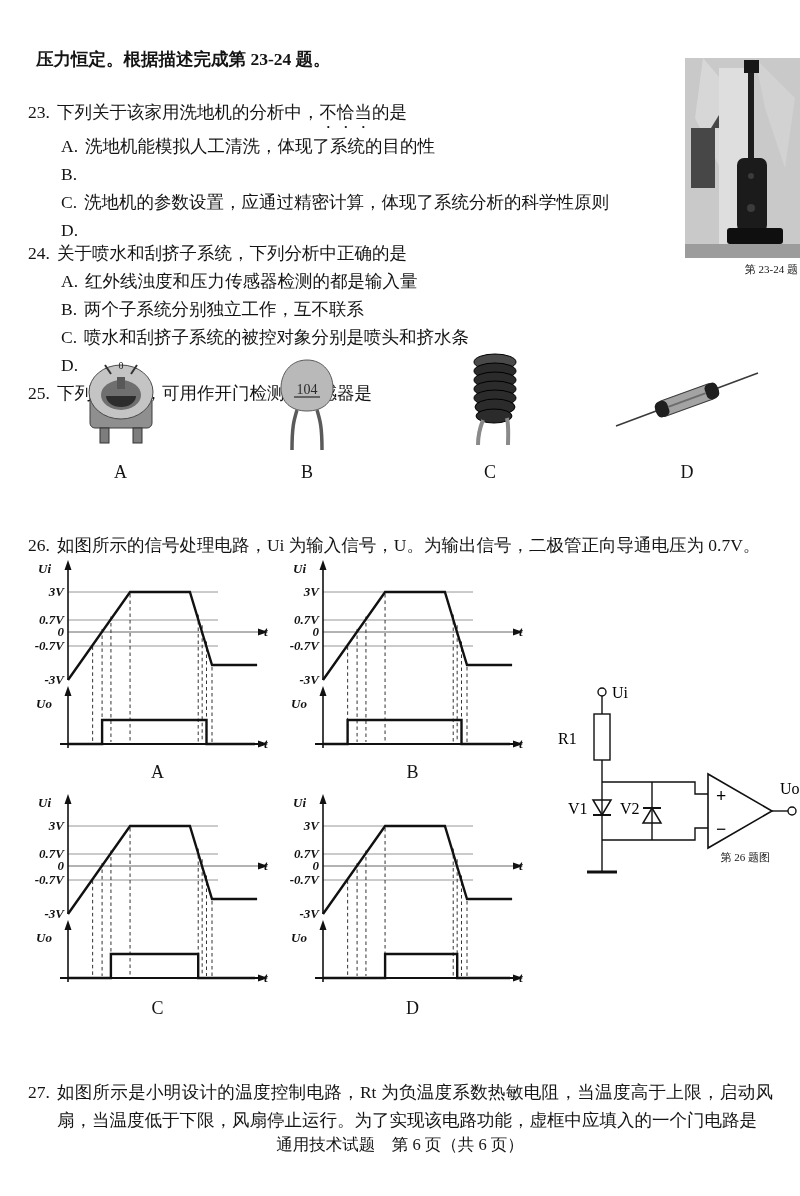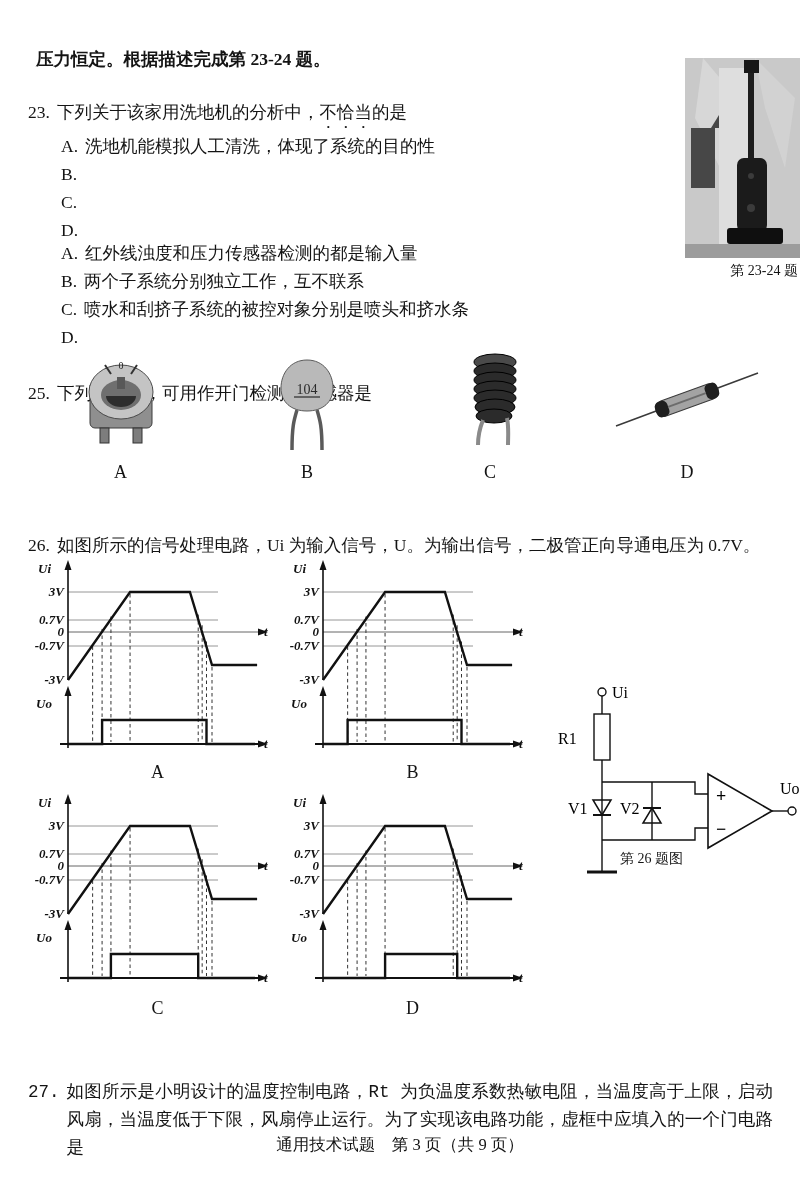--- a/index.html
+++ b/index.html
@@ -6,21 +6,21 @@
   body{width:800px;height:1196px;position:relative;overflow:hidden;
        font-family:"Liberation Serif","DejaVu Serif",serif;color:#141414;}
   .abs{position:absolute;}
   .qblock{position:absolute;left:28px;font-size:17.5px;line-height:28px;margin-top:42px;}
   .qrow{display:flex;gap:7px;}
   .qnum{flex:0 0 auto;}
   .qtext{flex:1 1 auto;}
   .opt{display:flex;gap:7px;padding-left:33px;}
   .emph{-webkit-text-emphasis:filled dot;-webkit-text-emphasis-position:under left;
         text-emphasis:filled dot;text-emphasis-position:under left;}
-  .figcap{font-size:14px;}
+  .figcap{font-size:11px;}
   .complabel{position:absolute;text-align:center;font-size:18px;}
   .wavelabel{position:absolute;text-align:center;font-size:18px;}
   .footer{position:absolute;left:0;right:0;top:1134px;text-align:center;font-size:16.5px;}
   .intro{position:absolute;left:36px;top:26px;font-size:17.5px;font-weight:600;margin-top:21px;}
   svg{display:block;}
 </style>
 </head>
 <body>
 
 <div class="intro">压力恒定。根据描述完成第 23-24 题。</div>
@@ -32,20 +32,21 @@
   </div>
   <div class="opt">
       <span>A.</span>
       <span>洗地机能模拟人工清洗，体现了系统的目的性</span>
     </div>
   <div class="opt">
       <span>B.</span>
     </div>
   <div class="opt">
       <span>C.</span>
+      <span>洗地机的参数设置，应通过精密计算，体现了系统分析的科学性原则</span>
     </div>
   <div class="opt">
       <span>D.</span>
     </div>
 </div>
 
 <div class="abs" style="top:58px;right:0;width:115px;height:200px;">
   <svg viewBox="0 0 115 200" width="115" height="200">
     <rect width="115" height="200" fill="#c9c9c9"></rect>
     <path d="M18,0 L62,52 L40,120 L10,60 Z" fill="#d7d7d7"></path>
@@ -58,20 +59,24 @@
     <rect x="52" y="100" width="30" height="74" rx="7" fill="#1b1b1b"></rect>
     <circle cx="66" cy="118" r="3" fill="#3b3b3b"></circle>
     <circle cx="66" cy="150" r="4" fill="#3b3b3b"></circle>
     <rect x="42" y="170" width="56" height="16" rx="3" fill="#0f0f0f"></rect>
     <rect x="0" y="186" width="115" height="14" fill="#9c9c9c"></rect>
   </svg>
 </div>
 <div class="abs figcap" style="top:262px;right:2px;">第 23-24 题</div>
 
 <div class="qblock" style="top:197px;width:650px;">
+  <div class="qrow">
+    <span class="qnum">24.</span>
+    <div class="qtext">关于喷水和刮挤子系统，下列分析中正确的是</div>
+  </div>
   <div class="opt">
       <span>A.</span>
       <span>红外线浊度和压力传感器检测的都是输入量</span>
     </div>
   <div class="opt">
       <span>B.</span>
       <span>两个子系统分别独立工作，互不联系</span>
     </div>
   <div class="opt">
       <span>C.</span>
@@ -322,22 +327,22 @@
     <line x1="62" y1="158" x2="62" y2="190" stroke="#111" stroke-width="1.4"></line>
     <line x1="47" y1="190" x2="77" y2="190" stroke="#111" stroke-width="3"></line>
     <polygon points="168,92 168,166 232,129" fill="none" stroke="#111" stroke-width="1.6"></polygon>
     <text x="176" y="120" font-size="18" font-weight="bold">+</text>
     <text x="176" y="153" font-size="18" font-weight="bold">−</text>
     <line x1="232" y1="129" x2="248" y2="129" stroke="#111" stroke-width="1.4"></line>
     <circle cx="252" cy="129" r="4" fill="none" stroke="#111" stroke-width="1.4"></circle>
     <text x="240" y="112" font-size="16">Uo</text>
   </svg>
 </div>
-<div class="abs figcap" style="top:850px;left:620px;width:150px;text-align:left;">第 26 题图</div>
-
-<div class="qblock" style="top:1036px;width:745px;font-family:Liberation Mono, monospace;">
+<div class="abs figcap" style="top:850px;left:620px;width:150px;text-align:right;">第 26 题图</div>
+
+<div class="qblock" style="top:1036px;width:745px;">
   <div class="qrow">
     <span class="qnum">27.</span>
     <div class="qtext" style="text-align:justify;">如图所示是小明设计的温度控制电路，Rt 为负温度系数热敏电阻，当温度高于上限，启动风扇，当温度低于下限，风扇停止运行。为了实现该电路功能，虚框中应填入的一个门电路是</div>
   </div>
 </div>
 
-<div class="footer">通用技术试题　第 3 页（共 9 页）</div>
+<div class="footer">通用技术试题　第 6 页（共 6 页）</div>
 
 </body></html>

